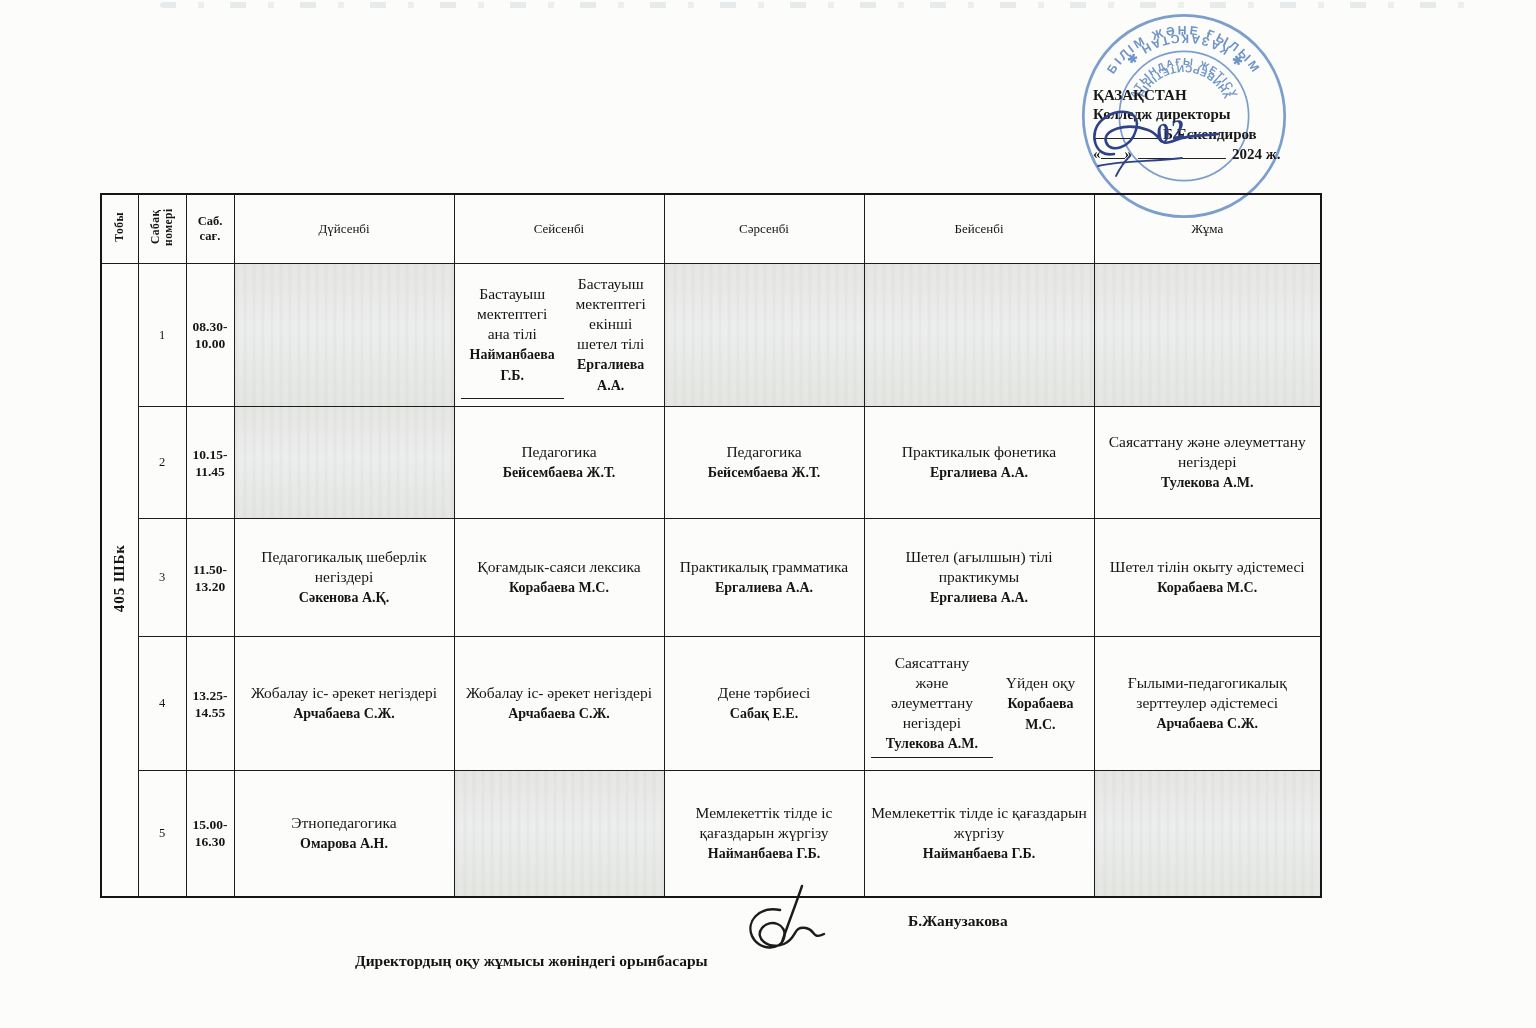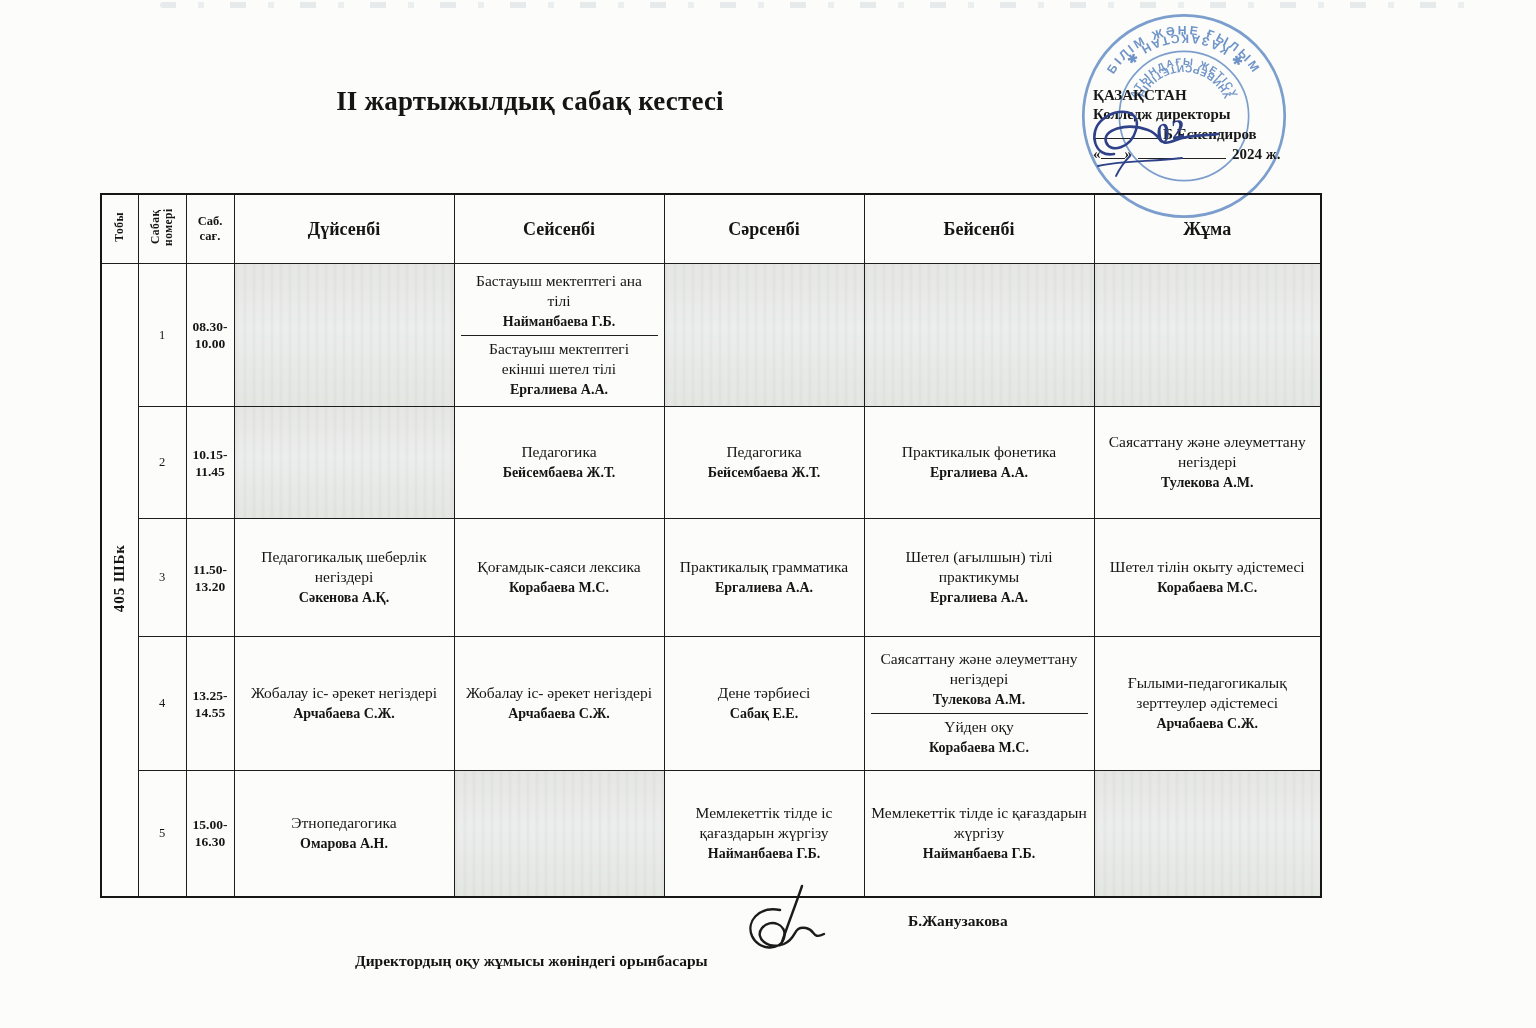--- a/index.html
+++ b/index.html
@@ -42,56 +42,55 @@
     border-collapse:collapse;table-layout:fixed;
     border:2.6px solid #161616;
   }
   table.schedule th,table.schedule td{
     border:1.7px solid #1d1d1d;text-align:center;vertical-align:middle;
     padding:3px 6px;overflow:hidden;
   }
   tr.head-row{height:68px;}
   tr.r1{height:143px;} tr.r2{height:112px;} tr.r3{height:118px;}
   tr.r4{height:134px;} tr.r5{height:126px;}
-  .hdr-day{font-weight:bold;font-size:18px;}
+  .hdr-day{font-weight:normal;font-size:13px;}
   .hdr-time{font-weight:bold;font-size:12.5px;line-height:15px;padding:2px;margin-top:23px;}
   .vtext{
     writing-mode:vertical-rl;transform:rotate(180deg);
     display:inline-block;white-space:normal;
   }
   .hdr-v{font-weight:bold;font-size:11.5px;max-height:58px;line-height:13px;letter-spacing:.5px;}
   .group-cell{background:#fdfdfc;}
   .group-label{font-weight:bold;font-size:15px;letter-spacing:1px;}
   .no-cell{font-size:12.5px;}
   .time-cell{font-weight:bold;font-size:13.5px;line-height:17px;padding:2px 3px;word-break:normal;}
   .subj{font-size:15.5px;line-height:20px;}
   .teach{font-size:14px;line-height:21px;font-weight:bold;}
   .gray-cell{
     background:
       repeating-linear-gradient(90deg,rgba(120,130,120,.05) 0 3px,rgba(255,255,255,0) 3px 9px),
       linear-gradient(180deg,#e6e7e4 0%,#eceded 45%,#e4e6e2 100%);
   }
   td.split-td{padding:0;}
-  .split{display:flex;flex-direction:column;height:100%;}
+  .split{display:flex;flex-direction:row;height:100%;}
   .half{flex:1;display:flex;flex-direction:column;justify-content:center;padding:3px 6px;}
   .half.top{border-bottom:1.7px solid #1d1d1d;}
   .r1 .half.top{flex:1.12;}
   .r4 .half.top{flex:1.35;}
   
   .footer-label{position:absolute;left:355px;top:912px;font-weight:bold;font-size:15.5px;margin-top:40px;}
   .footer-name{position:absolute;left:908px;top:912px;font-weight:bold;font-size:15.5px;}
   .sig-deputy{position:absolute;left:740px;top:880px;width:110px;height:80px;}
 </style>
 </head>
 <body>
 
 <div class="scan-noise"></div>
 
 <div class="title-block">
-  <div>II жартыжылдық  сабақ кестесі</div>
 </div>
 
 <svg class="stamp" viewBox="0 0 200 200">
   <circle cx="100" cy="100" r="95" fill="none" stroke="#6a92c7" stroke-width="2.6"></circle>
   <circle cx="100" cy="100" r="61" fill="none" stroke="#6a92c7" stroke-width="1.6"></circle>
   <defs>
     <path id="arcOT" d="M 23 100 A 77 77 0 0 1 177 100"></path>
     <path id="arcOB" d="M 177 100 A 77 77 0 0 0 23 100"></path>
     <path id="arcIT" d="M 52 100 A 48 48 0 0 1 148 100"></path>
     <path id="arcIB" d="M 148 100 A 48 48 0 0 0 52 100"></path>

